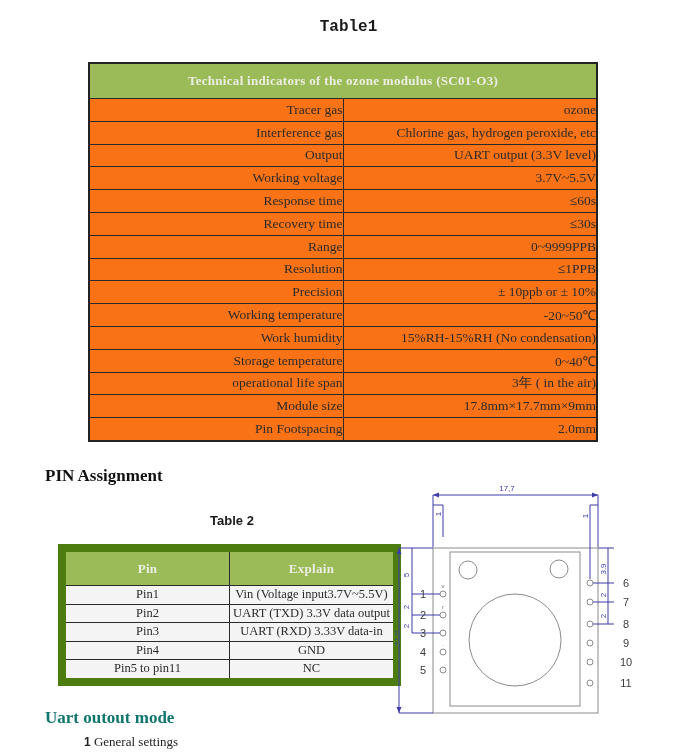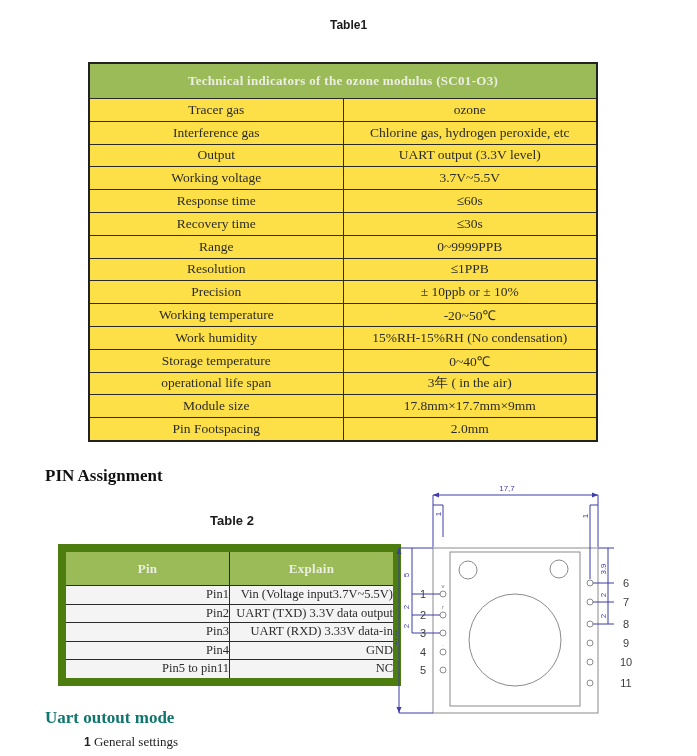--- a/index.html
+++ b/index.html
@@ -1,40 +1,40 @@
 <!DOCTYPE html>
 <html><head>
 <meta charset="utf-8">
 <style>
   html,body{margin:0;padding:0;background:#ffffff;}
   .page{position:relative;width:697px;height:756px;background:#ffffff;overflow:hidden;
         font-family:"Liberation Serif", serif;color:#2b2b2b;}
 
   .caption{position:absolute;font-family:"Liberation Sans", sans-serif;font-weight:bold;color:#1a1a1a;}
-  #table1-caption{left:0;top:18px;width:697px;text-align:center;font-size:12px;}
+  #table1-caption{left:0;top:18px;width:697px;text-align:center;font-size:16px;font-family:Liberation Mono, monospace;}
   #table2-caption{left:186px;top:513px;width:92px;text-align:center;font-size:13px;}
 
   table{border-collapse:collapse;table-layout:fixed;}
   td,th{border:1px solid #2a2a2a;padding:0 0;overflow:hidden;white-space:nowrap;}
 
   #table1{position:absolute;left:88px;top:62px;width:510px;border:2px solid #222;
           font-size:13.5px;}
   #table1 th.green-header{height:34px;}
-  #table1 td{height:21.8px;text-align:center;background:#fde047;}
+  #table1 td{height:21.8px;text-align:right;background:#f97316;}
   #table1 td.c1{width:40.5%;}
 
   .green-header{background:#9bbb59;color:#ecEEe1;color:#eceee1;font-weight:bold;
                 font-size:13px;text-align:center;letter-spacing:.3px;
                 border:1px solid #2a2a2a;}
 
   #pin-heading{position:absolute;left:45px;top:466px;font-size:17px;font-weight:bold;color:#111;}
 
   #table2{position:absolute;left:58px;top:544px;width:343px;border:8px solid #4d7c0f;font-size:12.5px;}
   #table2 th.green-header{height:33px;}
-  #table2 td{height:17.5px;text-align:right;background:#f4f4f4;}
+  #table2 td{height:17.5px;text-align:center;background:#f4f4f4;}
   #table2 td.p1{width:31.5%;}
 
   #uart-heading{position:absolute;left:45px;top:708px;font-size:17px;font-weight:bold;color:#0f766e;}
   #uart-sub{position:absolute;left:84px;top:734px;font-size:13px;color:#222;}
   #uart-sub b{font-family:"Liberation Sans", sans-serif;font-size:12px;}
 
   #diagram{position:absolute;left:395px;top:470px;}
   .gray-line{stroke:#8b8b8b;fill:none;stroke-width:1;}
   .blue-line{stroke:#3d3dab;fill:none;stroke-width:1;}
   .blue-fill{fill:#3d3dab;stroke:none;}

